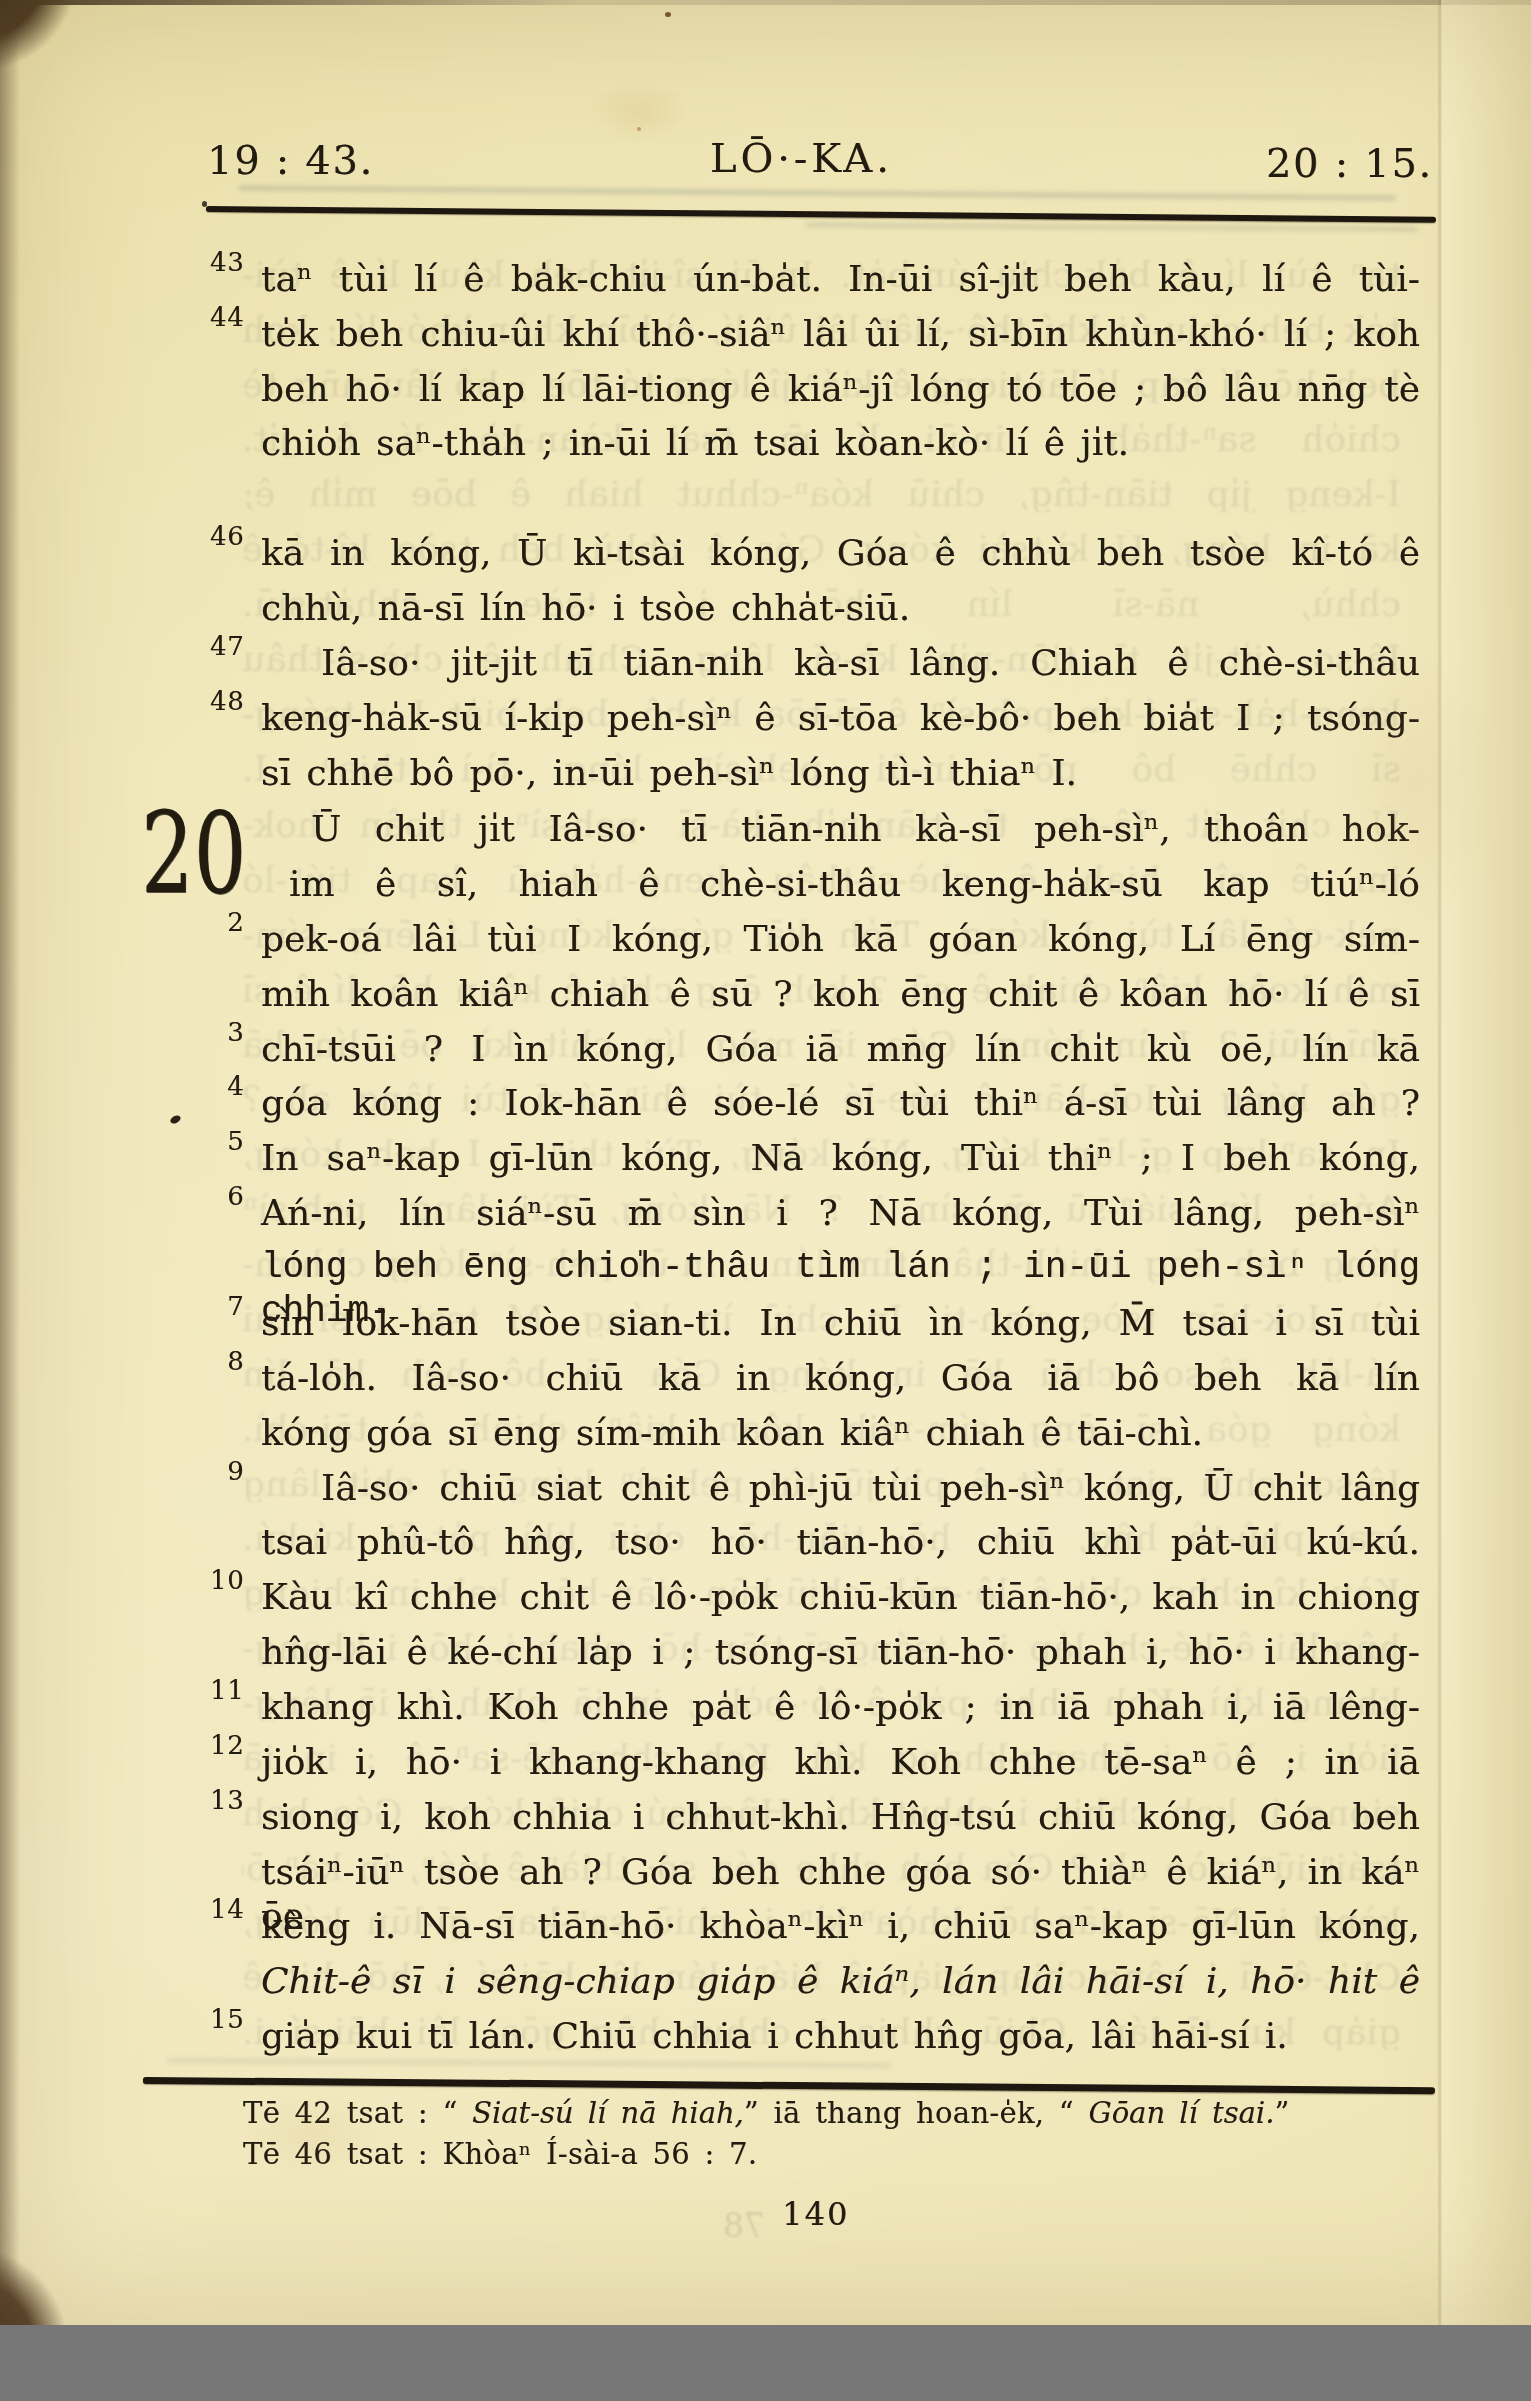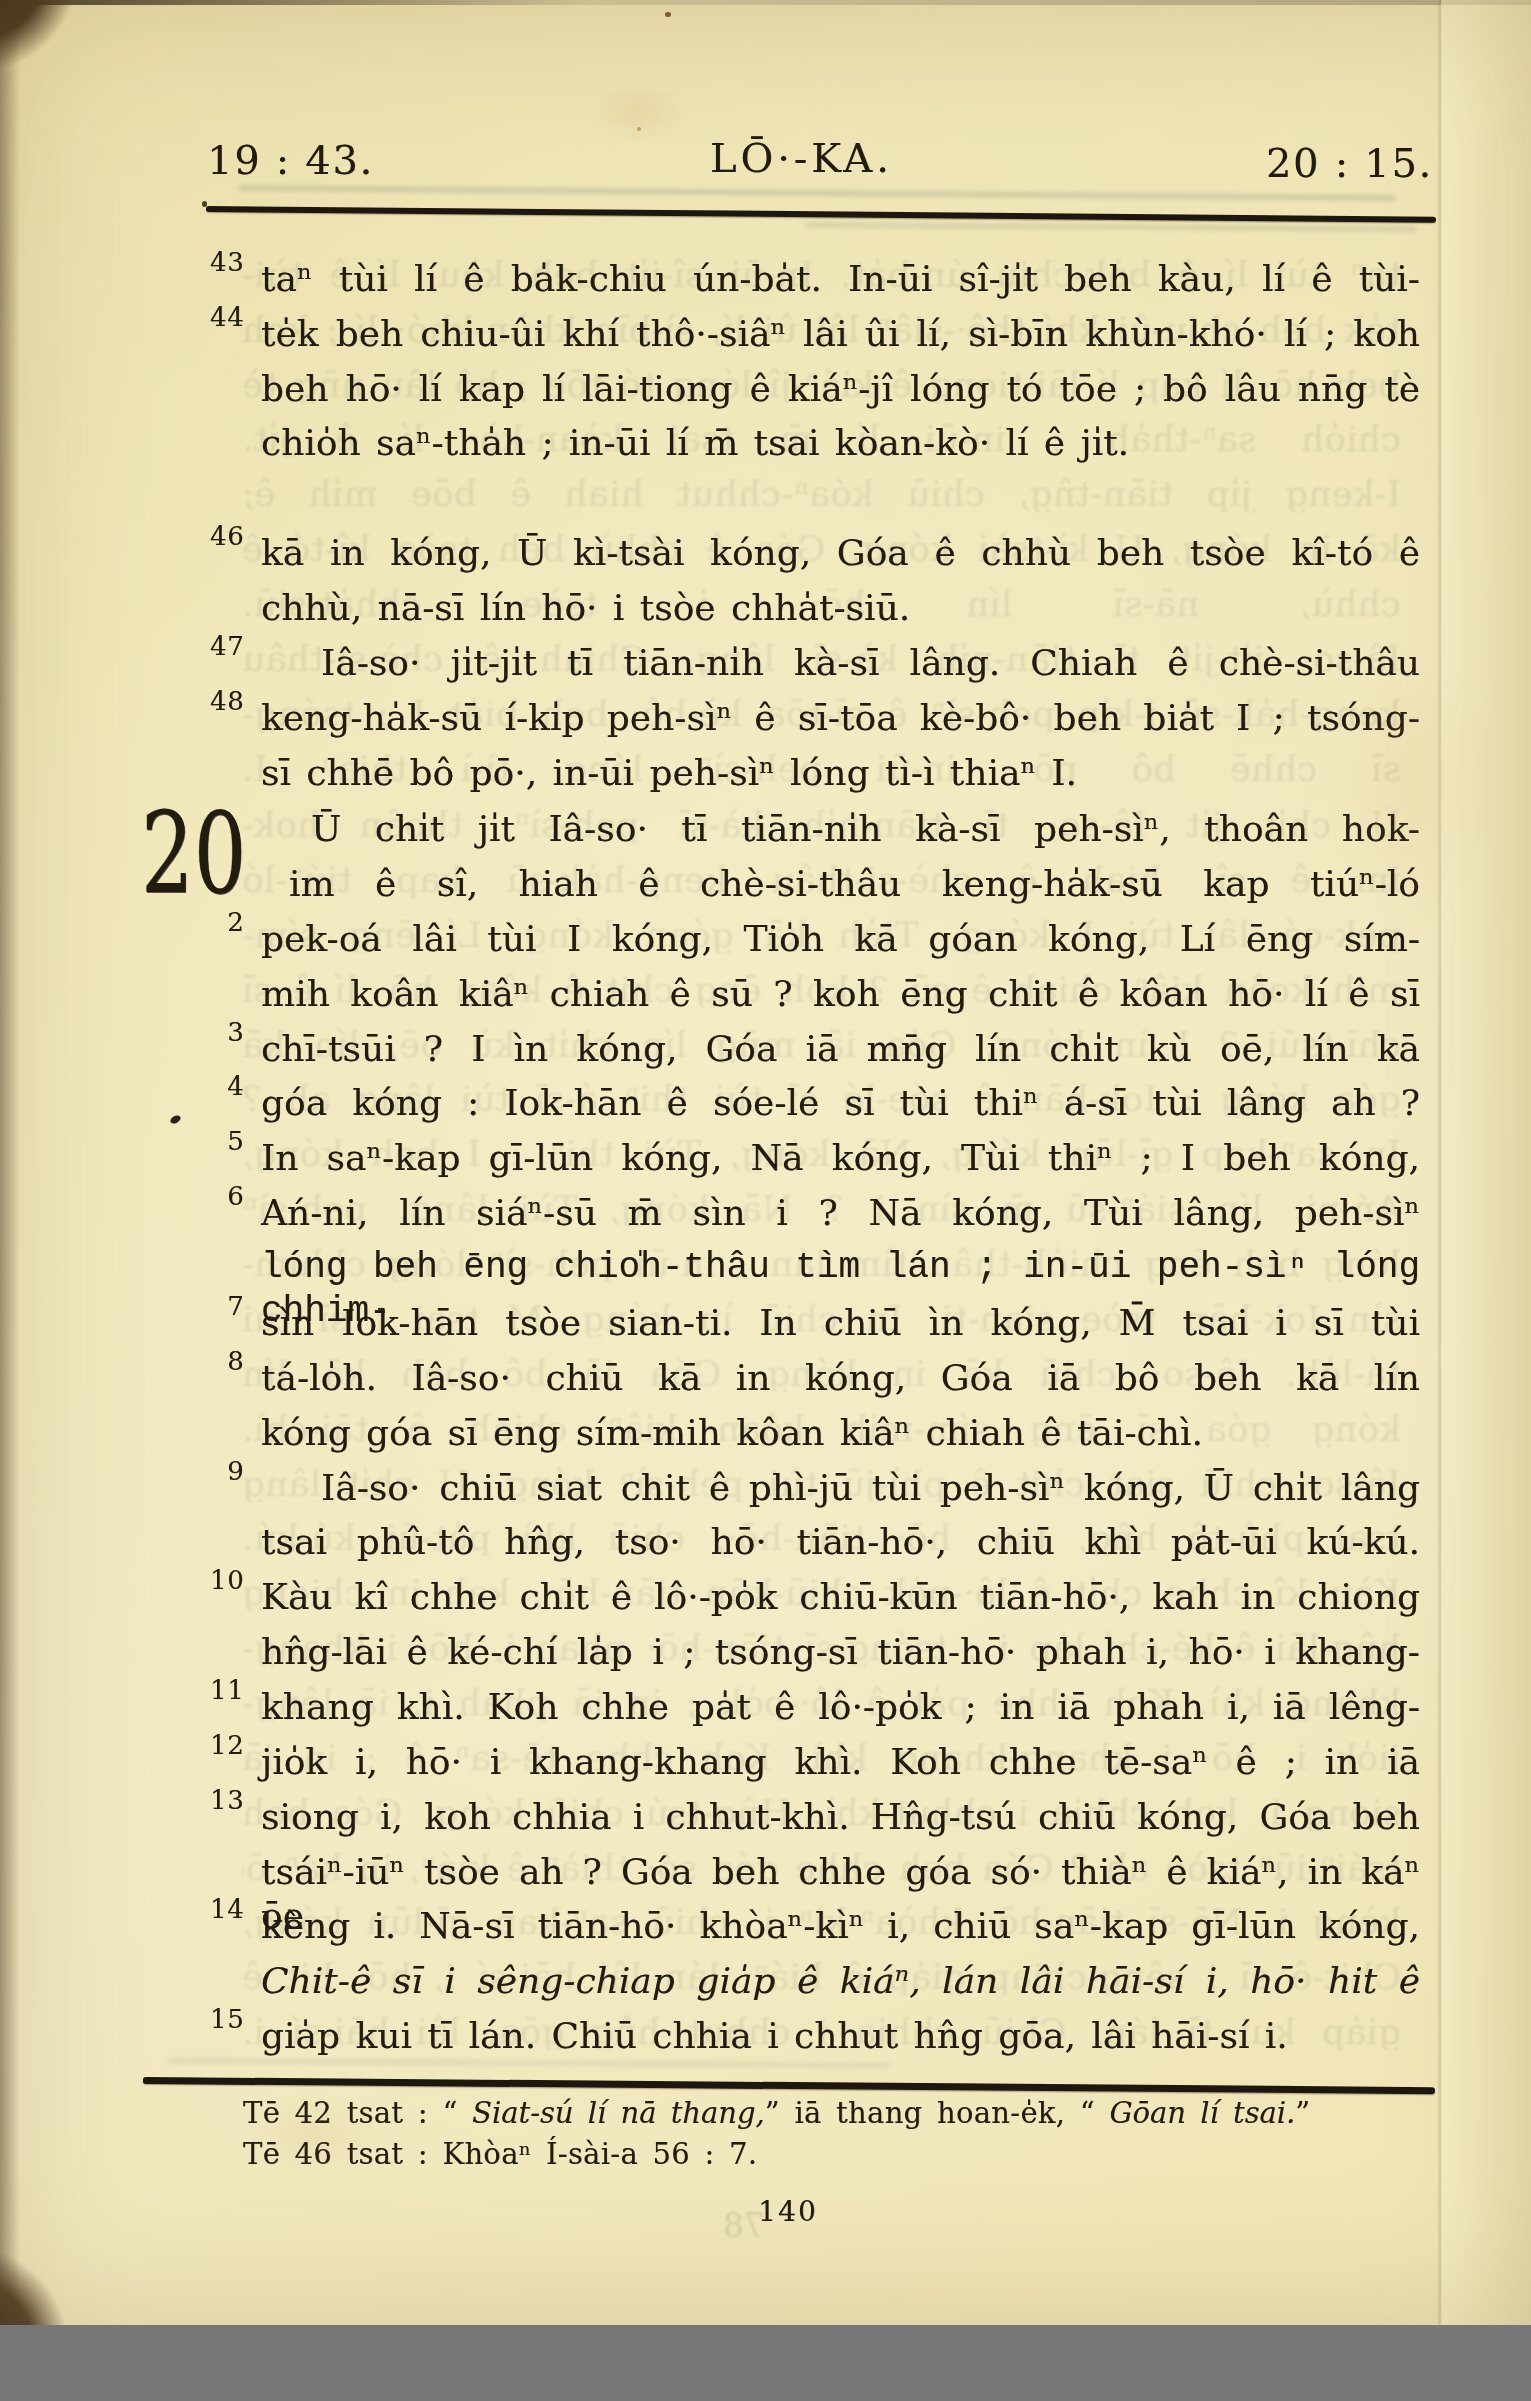--- a/index.html
+++ b/index.html
@@ -81,21 +81,21 @@
     transform:scaleX(.74);transform-origin:left top;
     text-shadow:0.8px 0.6px 0 rgba(25,19,10,.7), -0.6px 0 0 rgba(25,19,10,.4);}
 
   
   .footnote{position:absolute;left:243px;font-size:29px;line-height:1.15;
     word-spacing:5px;letter-spacing:0.3px;white-space:nowrap;
     text-shadow:0.3px 0.3px 0 rgba(30,24,14,.45);}
   .fn1{top:2097px;}
   .fn2{top:2138px;}
   .footnote .it{font-style:italic;letter-spacing:0;}
-  .folio{position:absolute;left:758px;top:2198px;font-size:28px;line-height:1;
+  .folio{position:absolute;left:782px;top:2198px;font-size:32px;line-height:1;
     letter-spacing:2.2px;text-shadow:0.4px 0.4px 0 rgba(30,24,14,.6);}
   .folio-ghost{position:absolute;left:723px;top:2206px;font-size:33px;opacity:.18;
     color:#5e6a57;filter:blur(1.1px);transform:scaleX(-1);}
 </style>
 </head>
 <body>
 
 <div class="page">
 
   <div class="ghost">
@@ -173,21 +173,21 @@
       <div class="line" style="top: 1685px;"><span class="vnum">11</span>khang khì.  Koh chhe pa̍t ê lô·-po̍k ; in iā phah i, iā lêng-</div>
       <div class="line" style="top: 1740px;"><span class="vnum">12</span>jio̍k i, hō· i khang-khang khì.  Koh chhe tē-saⁿ ê ;  in iā</div>
       <div class="line" style="top: 1795px;"><span class="vnum">13</span>siong i, koh chhia i chhut-khì.  Hn̂g-tsú chiū kóng, Góa beh</div>
       <div class="line" style="top: 1850px;">tsáiⁿ-iūⁿ tsòe ah ?  Góa beh chhe góa só· thiàⁿ ê kiáⁿ, in káⁿ ōe</div>
       <div class="line" style="top: 1904px;"><span class="vnum">14</span>kèng i.  Nā-sī tiān-hō· khòaⁿ-kìⁿ i, chiū saⁿ-kap gī-lūn kóng,</div>
       <div class="line" style="top: 1959px; font-style: italic;">Chit-ê sī i sêng-chiap gia̍p ê kiáⁿ, lán lâi hāi-sí i, hō· hit ê</div>
       <div class="line short" style="top: 2014px;"><span class="vnum">15</span>gia̍p kui tī lán.  Chiū chhia i chhut hn̂g gōa, lâi hāi-sí i.</div>
     </div>
 
   <div class="rule rule-foot"></div>
-  <div class="footnote fn1"><span>Tē 42 tsat :  “ </span><span class="it">Siat-sú lí nā thang,</span><span>” iā thang hoan-e̍k,  “ </span><span class="it">Gōan lí tsai.</span><span>”</span></div>
+  <div class="footnote fn1"><span>Tē 42 tsat :  “ </span><span class="it">Siat-sú lí nā hiah,</span><span>” iā thang hoan-e̍k,  “ </span><span class="it">Gōan lí tsai.</span><span>”</span></div>
   <div class="footnote fn2"><span>Tē 46 tsat :  Khòaⁿ Í-sài-a 56 : 7.</span></div>
 
   <div class="folio-ghost" aria-hidden="true">78</div>
   <div class="folio">140</div>
 
   <div class="edge edge-left"></div>
   <div class="edge edge-top"></div>
   <div class="edge corner-tl"></div>
   <div class="edge corner-bl"></div>
   <div class="edge crease-right"></div>

